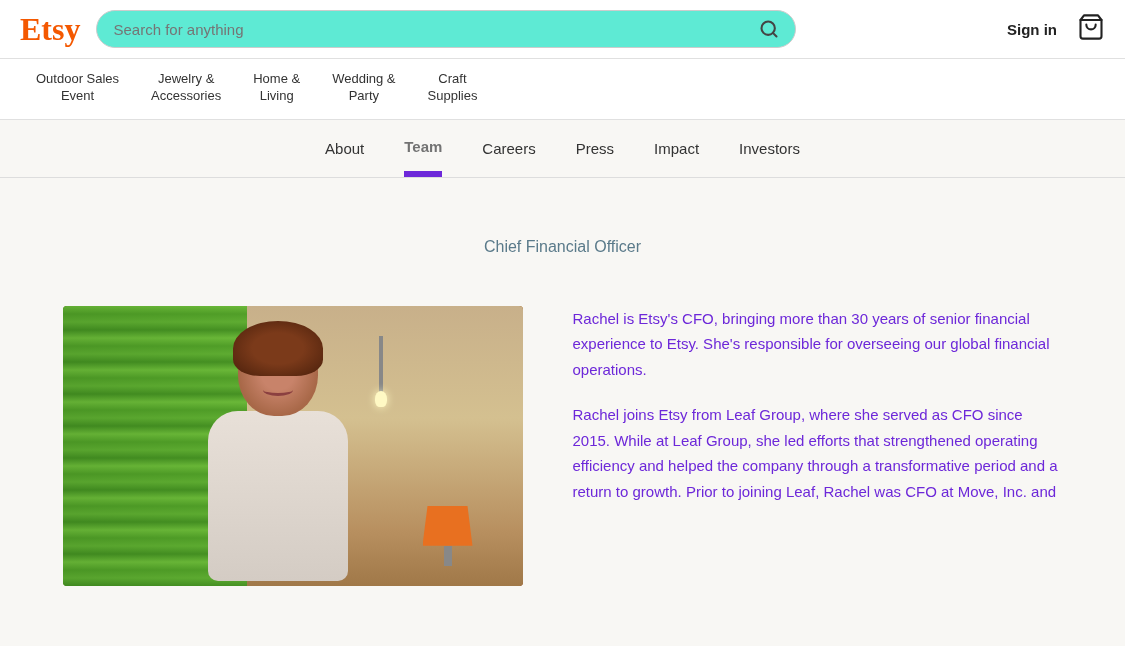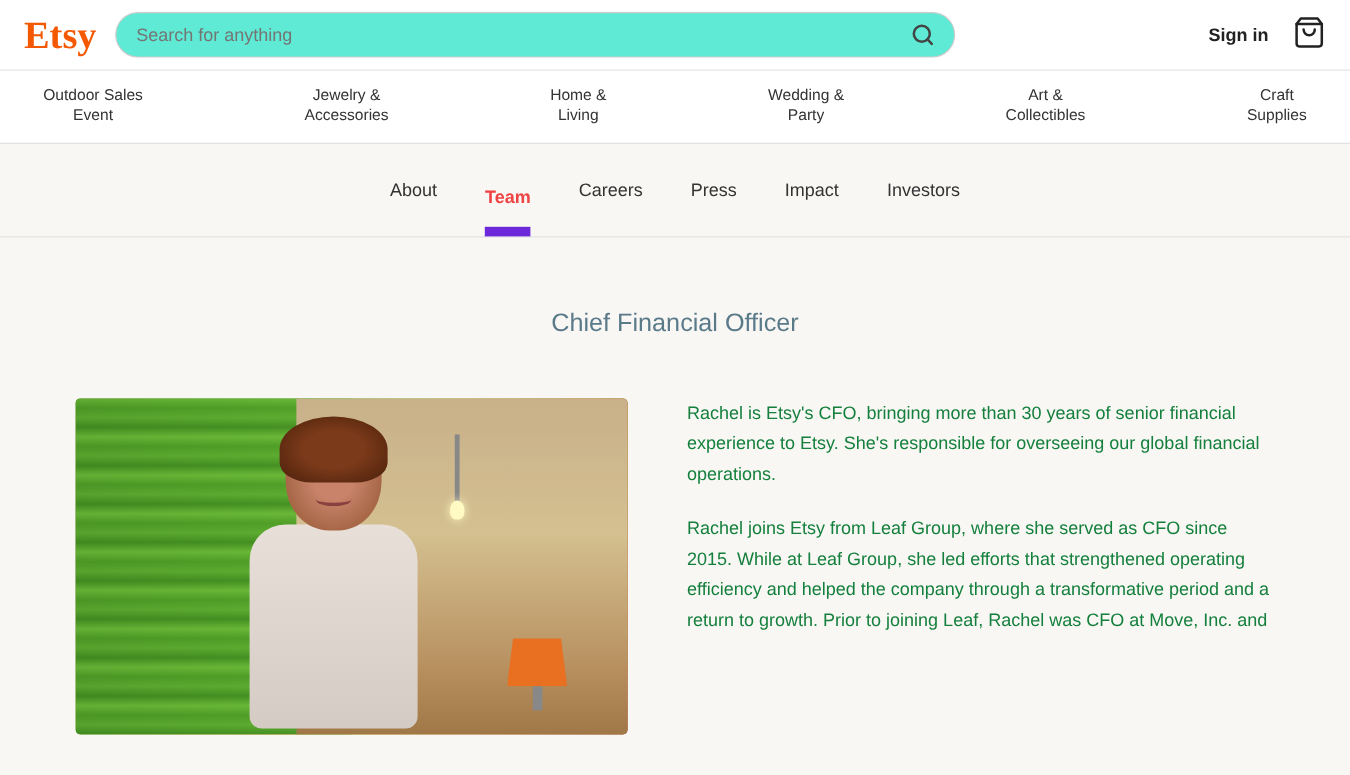--- a/index.html
+++ b/index.html
@@ -67,21 +67,21 @@
     .cart-icon {
       cursor: pointer;
       color: #222;
     }
 
     
     .nav-bar {
       background: #fff;
       border-bottom: 1px solid #e0e0e0;
       display: flex;
-      justify-content: space-between;
+      justify-content: flex-start;
       gap: 0;
       padding: 0 20px;
       overflow-x: auto;
     }
     .nav-item {
       padding: 12px 16px;
       font-size: 13px;
       color: #333;
       white-space: nowrap;
       cursor: pointer;
@@ -103,44 +103,43 @@
     .sub-nav-item {
       font-size: 15px;
       color: #333;
       cursor: pointer;
       padding-bottom: 16px;
       border-bottom: 2px solid transparent;
       text-decoration: none;
       font-weight: 500;
     }
     .sub-nav-item.active {
-      border-bottom: 8px solid #6d28d9;
-      color: #ef4444;
+      border-bottom: 6px solid #6d28d9;
+      color: #737373;
       font-weight: 600;
-      margin-top: 18px;
     }
 
     
     .main-content {
       background: #f8f7f4;
       padding: 60px 20px 40px;
     }
     .person-header {
       text-align: center;
       margin-bottom: 50px;
     }
     .person-name {
       font-size: 42px;
       font-family: Georgia, serif;
       color: #2b2b2b;
       font-weight: normal;
       margin-bottom: 8px;
     }
     .person-title {
-      font-size: 21px;
+      font-size: 16px;
       color: #5a7a8a;
     }
     .person-section {
       display: flex;
       gap: 50px;
       max-width: 1000px;
       margin: 0 auto;
     }
     .person-photo {
       flex-shrink: 0;
@@ -262,21 +261,21 @@
       margin: -5px auto 0;
       border-radius: 30px 30px 10px 10px;
     }
 
     .person-bio {
       flex: 1;
     }
     .bio-para {
       font-size: 15px;
       line-height: 1.7;
-      color: #15803d;
+      color: #6d28d9;
       margin-bottom: 20px;
     }
   </style>
 </head>
 <body>
 
 <header class="header">
   <a class="logo">Etsy</a>
   <div class="search-bar">
     <input class="search-input" type="text" placeholder="Search for anything" style="">
@@ -297,21 +296,20 @@
       </svg>
     </div>
   </div>
 </header>
 
 <nav class="nav-bar">
   <div class="nav-item">Outdoor Sales<br>Event</div>
   <div class="nav-item">Jewelry &amp;<br>Accessories</div>
   <div class="nav-item">Home &amp;<br>Living</div>
   <div class="nav-item">Wedding &amp;<br>Party</div>
-  <div class="nav-item">Art &amp;<br>Collectibles</div>
   <div class="nav-item">Craft<br>Supplies</div>
 </nav>
 
 <nav class="sub-nav">
   <a class="sub-nav-item" href="#">About</a>
   <a class="sub-nav-item active" href="#">Team</a>
   <a class="sub-nav-item" href="#">Careers</a>
   <a class="sub-nav-item" href="#">Press</a>
   <a class="sub-nav-item" href="#">Impact</a>
   <a class="sub-nav-item" href="#">Investors</a>

